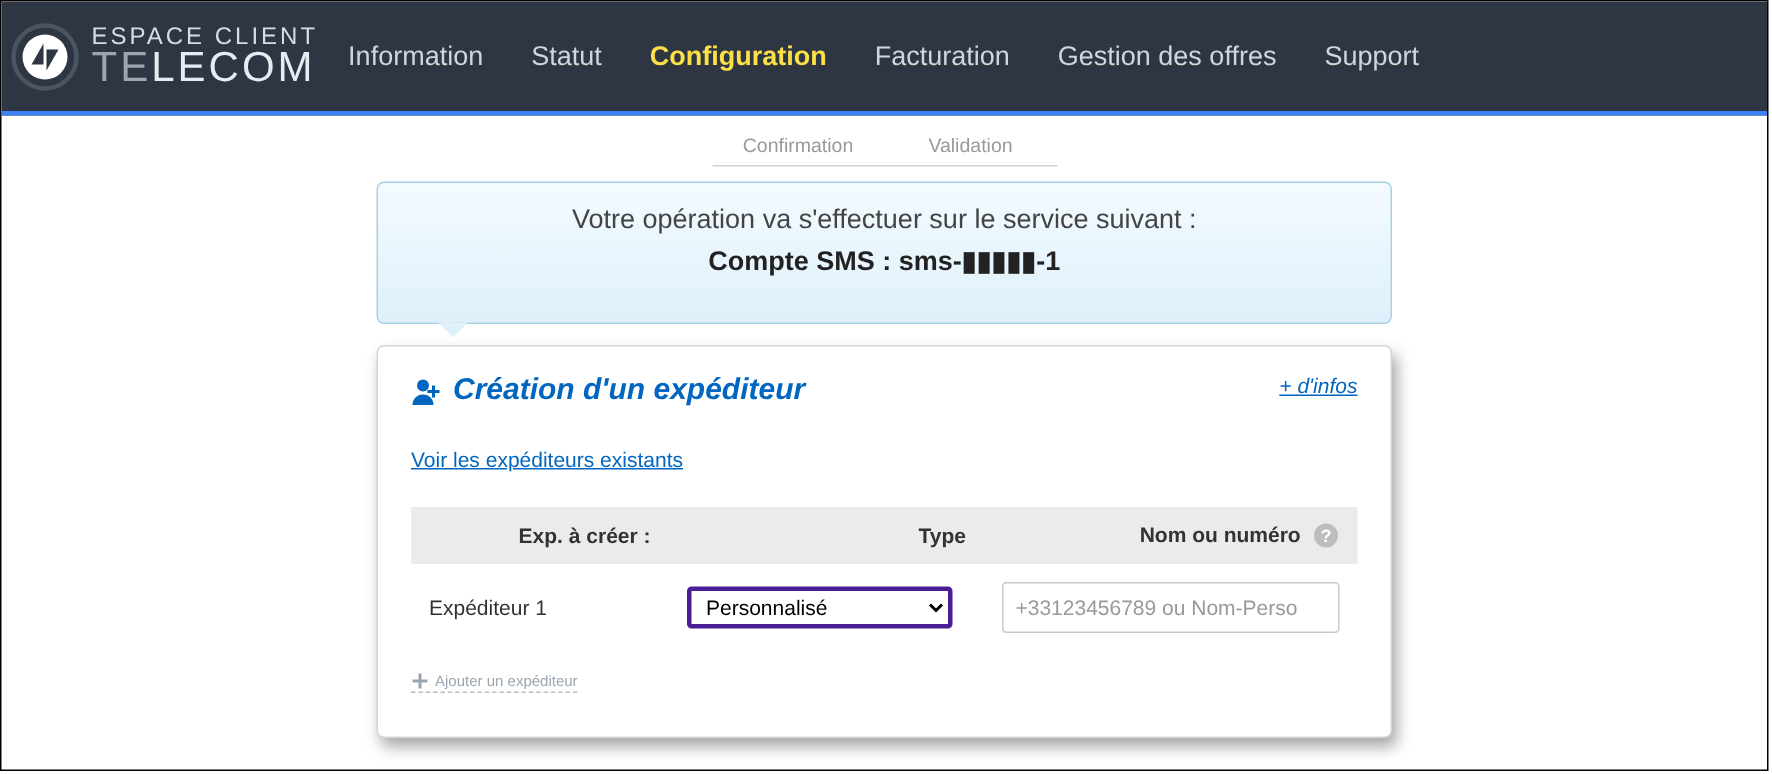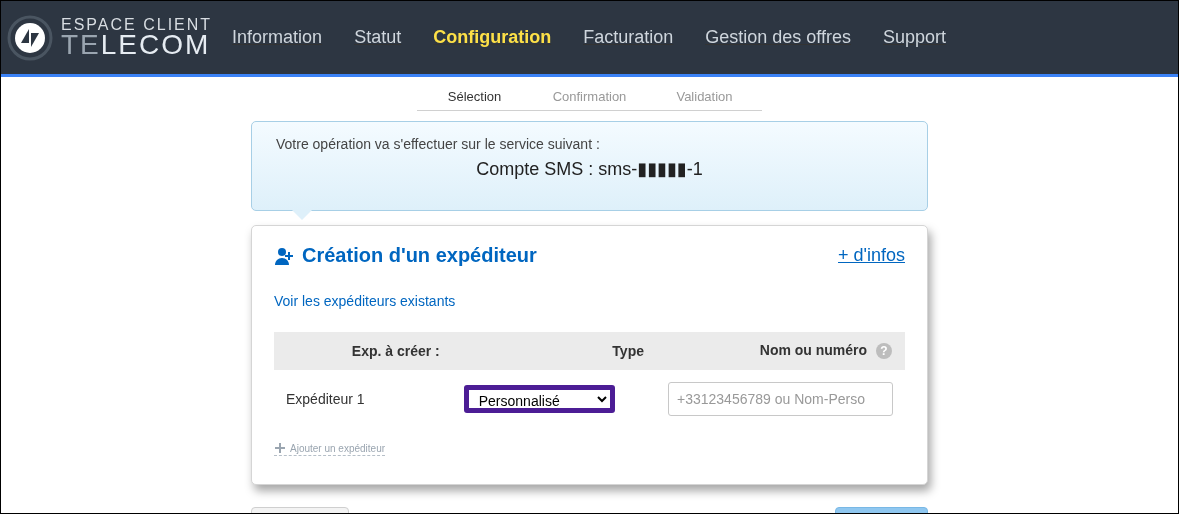--- a/index.html
+++ b/index.html
@@ -36,45 +36,45 @@
   .service-banner::after {
     content: '';
     position: absolute;
     bottom: -10px;
     left: 40px;
     width: 0; height: 0;
     border-left: 10px solid transparent;
     border-right: 10px solid transparent;
     border-top: 10px solid #def0fa;
   }
-  .service-line1 { font-size: 14px; color: #444; }
-  .service-line2 { font-size: 18px; font-weight: 400; color: #222; text-align: center; margin-top: 6px; }
+  .service-line1 { font-size: 18px; color: #444; text-align: center; }
+  .service-line2 { font-size: 18px; font-weight: 700; color: #222; text-align: center; margin-top: 6px; }
   
   .card {
     background: #fff;
     border: 1px solid #d5d5d5;
     border-radius: 5px;
     margin-top: 14px;
     padding: 18px 22px 26px;
     box-shadow: 3px 6px 10px rgba(0,0,0,0.35);
     position: relative;
   }
-  .card-head { display: flex; align-items: center; justify-content: space-between; }
+  .card-head { display: flex; justify-content: space-between; font-style: italic; }
   .card-title { display: flex; align-items: center; gap: 8px; color: #0066c0; font-size: 20px; font-weight: 600; }
-  .more-link { color: #0066c0; text-decoration: underline; font-size: 18px; cursor: pointer; }
+  .more-link { color: #0066c0; text-decoration: underline; font-size: 14px; cursor: pointer; }
   
-  .sub-link { color: #0066c0; font-size: 14px; display: inline-block; margin-top: 26px; cursor: pointer; }
+  .sub-link { color: #0066c0; text-decoration: underline; font-size: 14px; display: inline-block; margin-top: 26px; cursor: pointer; }
   
   table.grid { width: 100%; margin-top: 22px; border-collapse: collapse; }
   table.grid th { background: #ebebeb; text-align: right; font-size: 14px; font-weight: 600; padding: 10px 12px; color: #333; }
   table.grid td { padding: 12px 12px 6px; font-size: 14px; vertical-align: middle; }
   .help-icon { display: inline-flex; margin-left: 4px; vertical-align: middle; }
   
   .select-wrap { display: flex; }
-  select.type-sel { width: 151px; height: 28px; border: 5px solid #4c1d95; border-radius: 3px; background: #fff; padding: 2px 6px; font-size: 14px; }
+  select.type-sel { width: 177px; height: 28px; border: 3px solid #4c1d95; border-radius: 3px; background: #fff; padding: 2px 6px; font-size: 14px; }
   select.type-sel::-ms-expand { display: block; }
   
   input.name-input { width: 225px; height: 28px; border: 1px solid #c8c8c8; border-radius: 3px; padding: 16px 8px; font-size: 14px; }
   input.name-input::placeholder { color: #999; }
   
   .add-link { color: #9aa5b0; font-size: 10px; margin-top: 20px; display: inline-flex; align-items: center; gap: 4px; border-bottom: 1px dashed #b6bfc8; padding-bottom: 1px; cursor: pointer; }
   
   .nav-buttons { display: flex; justify-content: space-between; margin-top: 22px; }
   .btn { font-size: 14px; padding: 6px 16px; border-radius: 4px; cursor: pointer; }
   .btn-prev { background: #f3f3f3; border: 1px solid #cfcfcf; color: #555; }
@@ -101,21 +101,20 @@
       <a class="nav-item">Information</a>
       <a class="nav-item">Statut</a>
       <a class="nav-item active">Configuration</a>
       <a class="nav-item">Facturation</a>
       <a class="nav-item">Gestion des offres</a>
       <a class="nav-item">Support</a>
     </nav>
   </div>
 
   <div class="wizard-steps">
-    <div class="wizard-step done">Sélection</div>
     <div class="wizard-step">Confirmation</div>
     <div class="wizard-step">Validation</div>
   </div>
 
   <div class="content">
     <div class="service-banner">
       <div class="service-line1">Votre opération va s'effectuer sur le service suivant :</div>
       <div class="service-line2">
         <span>Compte SMS : </span><span>sms-▮▮▮▮▮-1</span>
       </div>

